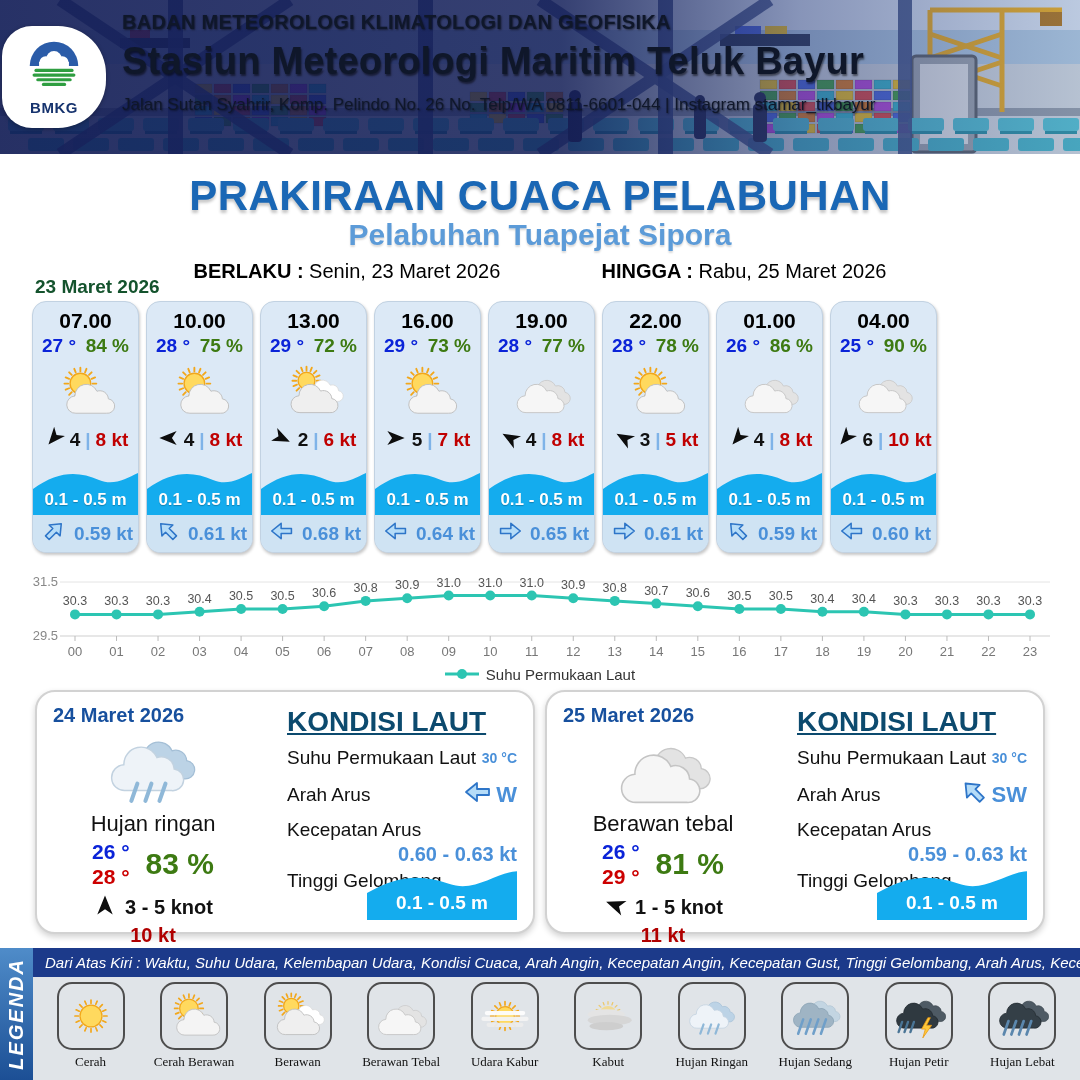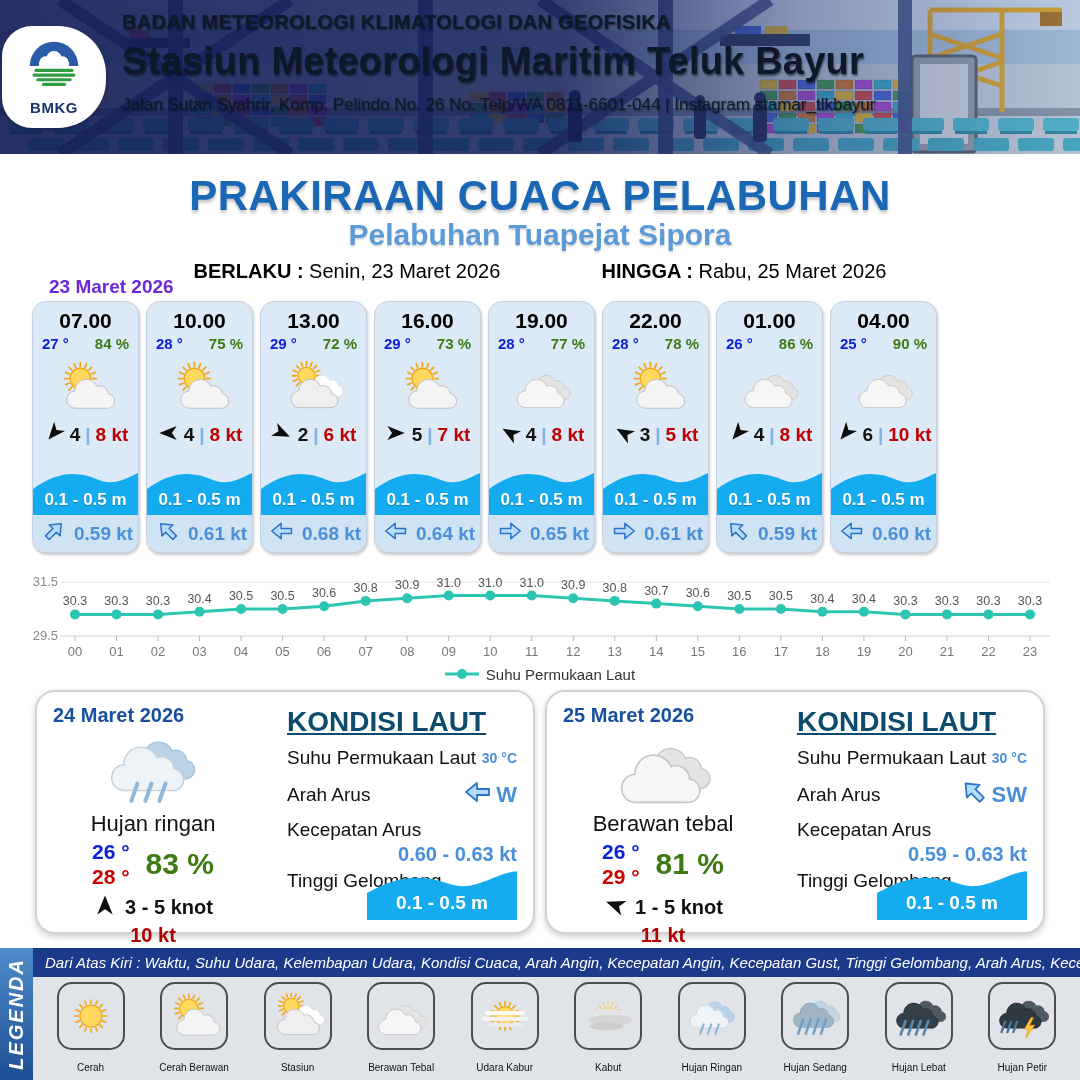--- a/index.html
+++ b/index.html
@@ -24,28 +24,28 @@
   .main-title{position:absolute;left:0;top:172px;width:100%;text-align:center;
      font-size:42px;font-weight:800;color:var(--title_blue);letter-spacing:.5px;
      text-shadow:0 3px 3px rgba(0,0,0,.22);}
   .sub-title{position:absolute;left:0;top:218px;width:100%;text-align:center;
      font-size:30px;font-weight:800;color:var(--subtitle_blue);text-shadow:0 2px 2px rgba(0,0,0,.15);}
   .validity{position:absolute;left:0;top:260px;width:100%;text-align:center;font-size:20px;color:#000;}
   .validity b{font-weight:bold;}
   .validity .gap{display:inline-block;width:90px;}
 
   
-  .day1-date{position:absolute;left:49px;top:276px;font-size:19px;font-weight:bold;color:#6d28d9;}
+  .day1-date{position:absolute;left:35px;top:276px;font-size:19px;font-weight:bold;color:#14532d;}
 
   
   .card-row{position:absolute;left:32px;top:301px;width:905px;display:flex;gap:7px;}
   .fcard{flex:1 1 0;height:250px;background:#dce9f6;border:1px solid #c2d2e2;border-radius:14px;
      box-shadow:1px 2px 3px rgba(0,0,0,.22);overflow:hidden;display:flex;flex-direction:column;}
   .c-time{text-align:center;font-size:21px;font-weight:bold;margin-top:7px;color:#000;}
-  .c-temps{display:flex;justify-content:space-between;padding:2px 9px 0 9px;font-size:15px;font-weight:bold;}
+  .c-temps{display:flex;justify-content:space-between;padding:2px 9px 0 9px;font-size:19px;font-weight:bold;}
   .c-temp{color:var(--temp_blue);}
   .c-hum{color:var(--hum_green);}
   .c-icon{height:66px;display:flex;align-items:center;justify-content:center;margin-top:2px;}
   .c-wind{height:30px;display:flex;align-items:center;justify-content:center;gap:5px;font-size:19px;font-weight:bold;}
   .c-wind .bar{color:#7fb3e8;font-weight:bold;}
   .c-gust{color:var(--gust_red);}
   .c-wave{position:relative;height:56px;margin-top:auto;}
   .c-wave svg{display:block;}
   .c-wave .wave-text{position:absolute;left:0;bottom:5px;width:100%;text-align:center;
      color:#fff;font-size:17px;font-weight:bold;text-shadow:0 1px 1px rgba(0,0,0,.25);}
@@ -89,21 +89,21 @@
   .legend-bar span{writing-mode:vertical-rl;transform:rotate(180deg);color:#fff;font-weight:bold;
      font-style:italic;font-size:20px;letter-spacing:2px;}
   .legend-note{position:absolute;left:33px;top:0;width:1047px;height:29px;background:#1c3a8a;
      color:#fff;font-style:italic;font-size:15px;line-height:29px;padding-left:12px;box-sizing:border-box;
      white-space:nowrap;overflow:hidden;}
   .legend-items{position:absolute;left:33px;top:29px;width:1047px;height:103px;display:flex;
      justify-content:space-evenly;padding-top:5px;box-sizing:border-box;}
   .litem{display:flex;flex-direction:column;align-items:center;width:92px;}
   .libox{width:64px;height:64px;border:2px solid #4d4d4d;border-radius:15px;display:flex;
      align-items:center;justify-content:center;background:transparent;}
-  .lilabel{font-size:10px;color:#111;margin-top:12px;text-align:center;white-space:nowrap;}
+  .lilabel{font-size:13px;color:#111;margin-top:4px;text-align:center;white-space:nowrap;font-family:Liberation Serif, serif;}
 </style>
 </head>
 <body>
 
 <div class="page">
 
   <div class="header">
     <div class="header-decor" id="header-decor"><svg width="1080" height="154" viewBox="0 0 1080 154" preserveAspectRatio="none">
     <rect width="1080" height="154" fill="#cdd9ea"></rect>
     <rect y="30" width="1080" height="34" fill="#a9c3dc"></rect>
@@ -877,21 +877,21 @@
 
   <div class="litem">
     <div class="libox">
             <svg width="54" height="48" viewBox="0 0 64 52">
               <path d="M35.0 14.0L39.0 14.0M34.2 18.2L37.9 19.7M31.8 21.8L34.6 24.6M28.2 24.2L29.7 27.9M24.0 25.0L24.0 29.0M19.8 24.2L18.3 27.9M16.2 21.8L13.4 24.6M13.8 18.2L10.1 19.7M13.0 14.0L9.0 14.0M13.8 9.8L10.1 8.3M16.2 6.2L13.4 3.4M19.8 3.8L18.3 0.1M24.0 3.0L24.0 -1.0M28.2 3.8L29.7 0.1M31.8 6.2L34.6 3.4M34.2 9.8L37.9 8.3" stroke="#f2a71b" stroke-width="2" fill="none" stroke-linecap="round"></path>
               <circle cx="24" cy="14" r="9" fill="#ffd95e" stroke="#f2a71b" stroke-width="1.5"></circle>
               <path d="M9 32 A9 9 0 0 1 8 14 A12 12 0 0 1 31 9 A9 9 0 0 1 43 17 A7.5 7.5 0 0 1 41 32 Z" transform="translate(26,12) scale(0.75)" fill="#ffffff" stroke="#d8d8d8" stroke-width="1"></path>
               <path d="M9 32 A9 9 0 0 1 8 14 A12 12 0 0 1 31 9 A9 9 0 0 1 43 17 A7.5 7.5 0 0 1 41 32 Z" transform="translate(8,16) scale(1)" fill="#efefef" stroke="#bdbdbd" stroke-width="1"></path>
             </svg>
           </div>
-    <div class="lilabel">Stasiun</div>
+    <div class="lilabel">Berawan</div>
   </div>
 
   <div class="litem">
     <div class="libox">
             <svg width="54" height="48" viewBox="0 0 64 52">
               <path d="M9 32 A9 9 0 0 1 8 14 A12 12 0 0 1 31 9 A9 9 0 0 1 43 17 A7.5 7.5 0 0 1 41 32 Z" transform="translate(20,12) scale(0.85)" fill="#e3e3e3" stroke="#c8c8c8" stroke-width="1"></path>
               <path d="M9 32 A9 9 0 0 1 8 14 A12 12 0 0 1 31 9 A9 9 0 0 1 43 17 A7.5 7.5 0 0 1 41 32 Z" transform="translate(6,16) scale(1)" fill="#f6f6f6" stroke="#c4c4c4" stroke-width="1"></path>
             </svg>
           </div>
     <div class="lilabel">Berawan Tebal</div>
@@ -948,39 +948,39 @@
               <line x1="45" y1="30" x2="39.05" y2="47" stroke="#6f9fc9" stroke-width="3" stroke-linecap="round"></line>
             </svg>
           </div>
     <div class="lilabel">Hujan Sedang</div>
   </div>
 
   <div class="litem">
     <div class="libox">
             <svg width="54" height="48" viewBox="0 0 64 52">
               <path d="M9 32 A9 9 0 0 1 8 14 A12 12 0 0 1 31 9 A9 9 0 0 1 43 17 A7.5 7.5 0 0 1 41 32 Z" transform="translate(24,7) scale(0.8)" fill="#4e5a64" stroke="#3c464e" stroke-width="1"></path>
+              <path d="M9 32 A9 9 0 0 1 8 14 A12 12 0 0 1 31 9 A9 9 0 0 1 43 17 A7.5 7.5 0 0 1 41 32 Z" transform="translate(6,9) scale(0.98)" fill="#2f3940" stroke="#232a30" stroke-width="1"></path>
+              <line x1="12" y1="33" x2="7.800000000000001" y2="45" stroke="#4a7596" stroke-width="2.8" stroke-linecap="round"></line>
+              <line x1="19" y1="33" x2="14.8" y2="45" stroke="#4a7596" stroke-width="2.8" stroke-linecap="round"></line>
+              <line x1="26" y1="33" x2="21.8" y2="45" stroke="#4a7596" stroke-width="2.8" stroke-linecap="round"></line>
+              <polygon points="14,0 4,18 10,18 6,32 20,12 12,12 18,0" transform="translate(32,28) scale(0.75)" fill="#ffc93c" stroke="#e8960f" stroke-width="1.2" stroke-linejoin="round"></polygon>
+            </svg>
+          </div>
+    <div class="lilabel">Hujan Petir</div>
+  </div>
+
+  <div class="litem">
+    <div class="libox">
+            <svg width="54" height="48" viewBox="0 0 64 52">
+              <path d="M9 32 A9 9 0 0 1 8 14 A12 12 0 0 1 31 9 A9 9 0 0 1 43 17 A7.5 7.5 0 0 1 41 32 Z" transform="translate(24,7) scale(0.8)" fill="#4e5a64" stroke="#3c464e" stroke-width="1"></path>
               <path d="M9 32 A9 9 0 0 1 8 14 A12 12 0 0 1 31 9 A9 9 0 0 1 43 17 A7.5 7.5 0 0 1 41 32 Z" transform="translate(6,9) scale(0.98)" fill="#343f47" stroke="#252d33" stroke-width="1"></path>
               <line x1="16" y1="32" x2="10.4" y2="48" stroke="#5b87ad" stroke-width="3.2" stroke-linecap="round"></line>
               <line x1="25" y1="32" x2="19.4" y2="48" stroke="#5b87ad" stroke-width="3.2" stroke-linecap="round"></line>
               <line x1="34" y1="32" x2="28.4" y2="48" stroke="#5b87ad" stroke-width="3.2" stroke-linecap="round"></line>
               <line x1="43" y1="32" x2="37.4" y2="48" stroke="#5b87ad" stroke-width="3.2" stroke-linecap="round"></line>
             </svg>
           </div>
     <div class="lilabel">Hujan Lebat</div>
   </div>
-
-  <div class="litem">
-    <div class="libox">
-            <svg width="54" height="48" viewBox="0 0 64 52">
-              <path d="M9 32 A9 9 0 0 1 8 14 A12 12 0 0 1 31 9 A9 9 0 0 1 43 17 A7.5 7.5 0 0 1 41 32 Z" transform="translate(24,7) scale(0.8)" fill="#4e5a64" stroke="#3c464e" stroke-width="1"></path>
-              <path d="M9 32 A9 9 0 0 1 8 14 A12 12 0 0 1 31 9 A9 9 0 0 1 43 17 A7.5 7.5 0 0 1 41 32 Z" transform="translate(6,9) scale(0.98)" fill="#2f3940" stroke="#232a30" stroke-width="1"></path>
-              <line x1="12" y1="33" x2="7.800000000000001" y2="45" stroke="#4a7596" stroke-width="2.8" stroke-linecap="round"></line>
-              <line x1="19" y1="33" x2="14.8" y2="45" stroke="#4a7596" stroke-width="2.8" stroke-linecap="round"></line>
-              <line x1="26" y1="33" x2="21.8" y2="45" stroke="#4a7596" stroke-width="2.8" stroke-linecap="round"></line>
-              <polygon points="14,0 4,18 10,18 6,32 20,12 12,12 18,0" transform="translate(32,28) scale(0.75)" fill="#ffc93c" stroke="#e8960f" stroke-width="1.2" stroke-linejoin="round"></polygon>
-            </svg>
-          </div>
-    <div class="lilabel">Hujan Petir</div>
-  </div>
 </div>
   </div>
 
 </div>
 
 </body></html>

